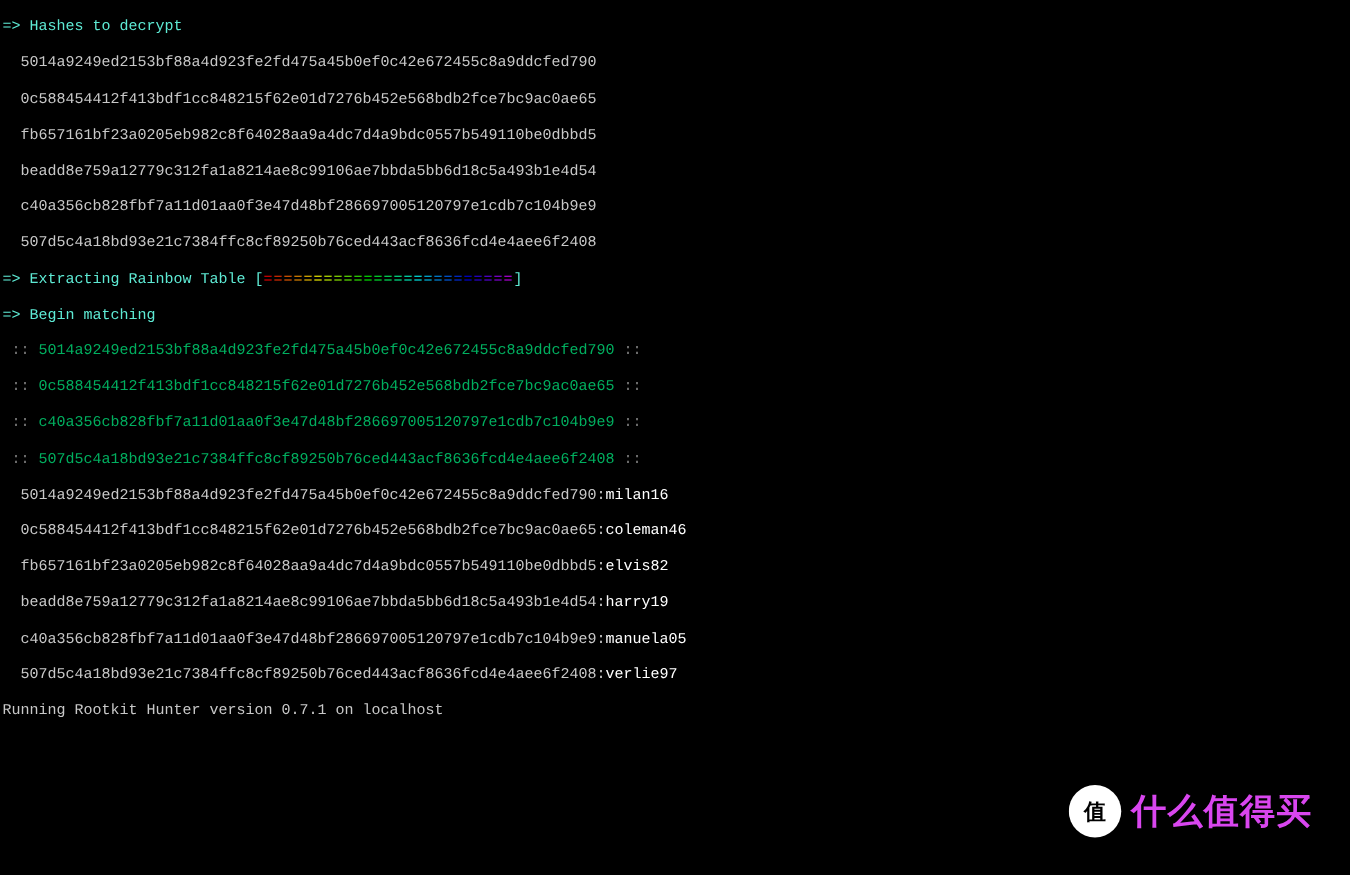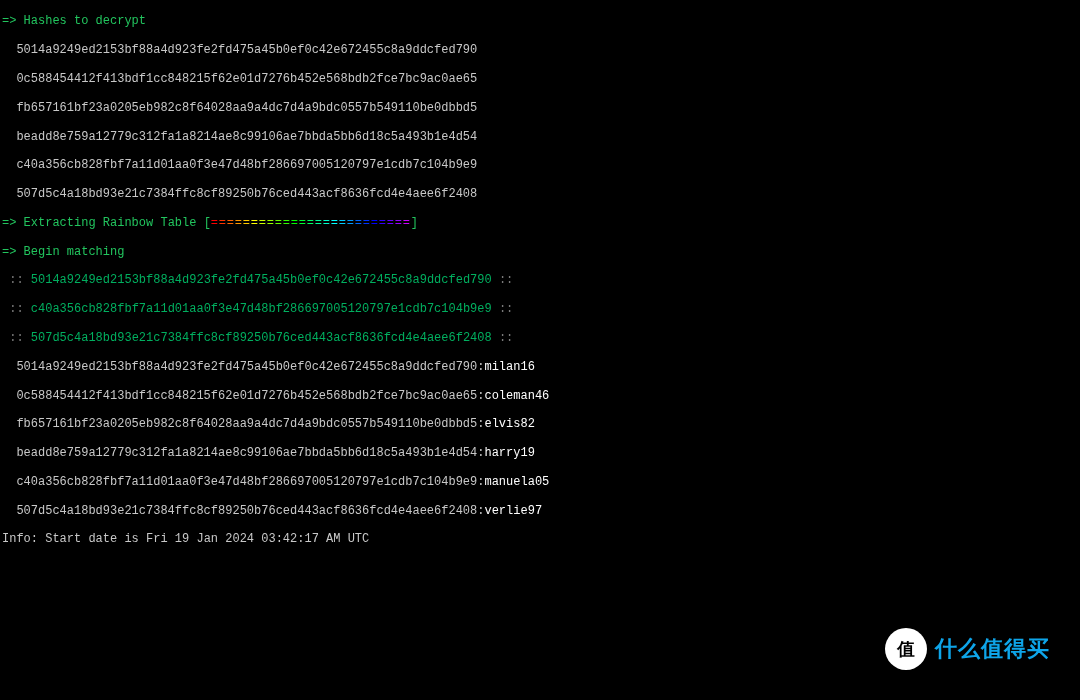--- a/index.html
+++ b/index.html
@@ -1,54 +1,56 @@
 <!DOCTYPE html>
 <html><head>
 <meta charset="utf-8">
 <style>
   html,body{margin:0;padding:0;background:#000;color:#d0d0d0;
             font-family:"Courier New",monospace;font-size:12px;
             line-height:1.2;width:1080px;height:700px;overflow:hidden}
   .term{padding:0 2px;white-space:pre}
-  .hdr{color:#22c55e}
+  .hdr{color:#5eead4}
   .dim{color:#7a7a7a}
   .plain{color:#c8c8c8}
   .white{color:#ffffff}
   .green{color:#00af5f}
   .bold{font-weight:normal}
   .rainbow{display:inline-block}
   .rainbow span{display:inline-block;width:8px}
   .wm{position:fixed;right:30px;bottom:30px;display:flex;align-items:center;gap:8px}
   .badge{width:42px;height:42px;border-radius:50%;background:#fff;display:flex;align-items:center;justify-content:center}
   .badge svg{width:28px;height:28px}
-  .wm-txt{font-size:22px;letter-spacing:1px;color:#0ea5e9;font-weight:bold;font-family:sans-serif}
+  .wm-txt{font-size:28px;letter-spacing:1px;color:#d946ef;font-weight:bold;font-family:sans-serif}
 </style>
 </head>
 <body>
 
 <div class="term">
 <div class="hdr">=&gt; Hashes to decrypt</div>
 <div class="plain" style="padding-left:2ch">5014a9249ed2153bf88a4d923fe2fd475a45b0ef0c42e672455c8a9ddcfed790</div>
 <div class="plain" style="padding-left:2ch">0c588454412f413bdf1cc848215f62e01d7276b452e568bdb2fce7bc9ac0ae65</div>
 <div class="plain" style="padding-left:2ch">fb657161bf23a0205eb982c8f64028aa9a4dc7d4a9bdc0557b549110be0dbbd5</div>
 <div class="plain" style="padding-left:2ch">beadd8e759a12779c312fa1a8214ae8c99106ae7bbda5bb6d18c5a493b1e4d54</div>
 <div class="plain" style="padding-left:2ch">c40a356cb828fbf7a11d01aa0f3e47d48bf286697005120797e1cdb7c104b9e9</div>
 <div class="plain" style="padding-left:2ch">507d5c4a18bd93e21c7384ffc8cf89250b76ced443acf8636fcd4e4aee6f2408</div>
 <div><span class="hdr">=&gt; Extracting Rainbow Table [</span><span class="rainbow" id="rainbow"><span style="color: rgb(255, 0, 0);">=</span><span style="color: rgb(255, 51, 0);">=</span><span style="color: rgb(255, 102, 0);">=</span><span style="color: rgb(255, 153, 0);">=</span><span style="color: rgb(255, 204, 0);">=</span><span style="color: rgb(255, 255, 0);">=</span><span style="color: rgb(204, 255, 0);">=</span><span style="color: rgb(153, 255, 0);">=</span><span style="color: rgb(102, 255, 0);">=</span><span style="color: rgb(51, 255, 0);">=</span><span style="color: rgb(0, 255, 0);">=</span><span style="color: rgb(0, 255, 51);">=</span><span style="color: rgb(0, 255, 102);">=</span><span style="color: rgb(0, 255, 153);">=</span><span style="color: rgb(0, 255, 204);">=</span><span style="color: rgb(0, 255, 255);">=</span><span style="color: rgb(0, 204, 255);">=</span><span style="color: rgb(0, 153, 255);">=</span><span style="color: rgb(0, 102, 255);">=</span><span style="color: rgb(0, 51, 255);">=</span><span style="color: rgb(0, 0, 255);">=</span><span style="color: rgb(51, 0, 255);">=</span><span style="color: rgb(102, 0, 255);">=</span><span style="color: rgb(153, 0, 255);">=</span><span style="color: rgb(204, 0, 255);">=</span></span><span class="hdr">]</span></div>
 <div class="hdr">=&gt; Begin matching</div>
 <div><span class="dim"> :: </span><span class="green">5014a9249ed2153bf88a4d923fe2fd475a45b0ef0c42e672455c8a9ddcfed790</span><span class="dim"> :: </span></div>
+<div><span class="dim"> :: </span><span class="green">0c588454412f413bdf1cc848215f62e01d7276b452e568bdb2fce7bc9ac0ae65</span><span class="dim"> :: </span></div>
 <div><span class="dim"> :: </span><span class="green">c40a356cb828fbf7a11d01aa0f3e47d48bf286697005120797e1cdb7c104b9e9</span><span class="dim"> :: </span></div>
 <div><span class="dim"> :: </span><span class="green">507d5c4a18bd93e21c7384ffc8cf89250b76ced443acf8636fcd4e4aee6f2408</span><span class="dim"> :: </span></div>
 <div style="padding-left:2ch"><span class="plain">5014a9249ed2153bf88a4d923fe2fd475a45b0ef0c42e672455c8a9ddcfed790</span><span class="plain">:</span><span class="white bold">milan16</span></div>
 <div style="padding-left:2ch"><span class="plain">0c588454412f413bdf1cc848215f62e01d7276b452e568bdb2fce7bc9ac0ae65</span><span class="plain">:</span><span class="white bold">coleman46</span></div>
 <div style="padding-left:2ch"><span class="plain">fb657161bf23a0205eb982c8f64028aa9a4dc7d4a9bdc0557b549110be0dbbd5</span><span class="plain">:</span><span class="white bold">elvis82</span></div>
 <div style="padding-left:2ch"><span class="plain">beadd8e759a12779c312fa1a8214ae8c99106ae7bbda5bb6d18c5a493b1e4d54</span><span class="plain">:</span><span class="white bold">harry19</span></div>
 <div style="padding-left:2ch"><span class="plain">c40a356cb828fbf7a11d01aa0f3e47d48bf286697005120797e1cdb7c104b9e9</span><span class="plain">:</span><span class="white bold">manuela05</span></div>
 <div style="padding-left:2ch"><span class="plain">507d5c4a18bd93e21c7384ffc8cf89250b76ced443acf8636fcd4e4aee6f2408</span><span class="plain">:</span><span class="white bold">verlie97</span></div>
-<div id="info-block"><div class="plain">Info: Start date is Fri 19 Jan 2024 03:42:17 AM UTC</div><div class="plain">&nbsp;</div></div>
+<div class="plain">Running Rootkit Hunter version 0.7.1 on localhost</div>
+<div id="info-block"><div class="plain">&nbsp;</div></div>
 
 
 
 </div>
 
 <div class="wm">
   <span class="badge">
     <svg viewBox="0 0 32 32">
         <text x="16" y="23" text-anchor="middle" font-size="20" font-weight="bold" font-family="sans-serif" fill="#000">值</text>
       </svg>

